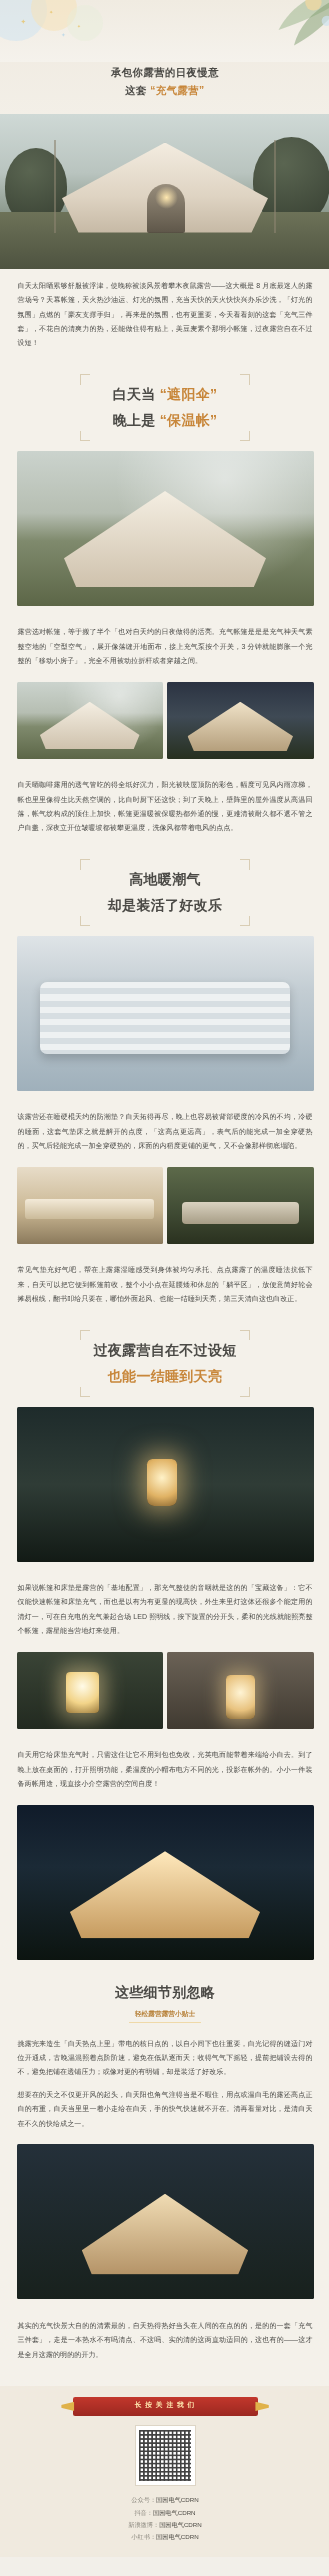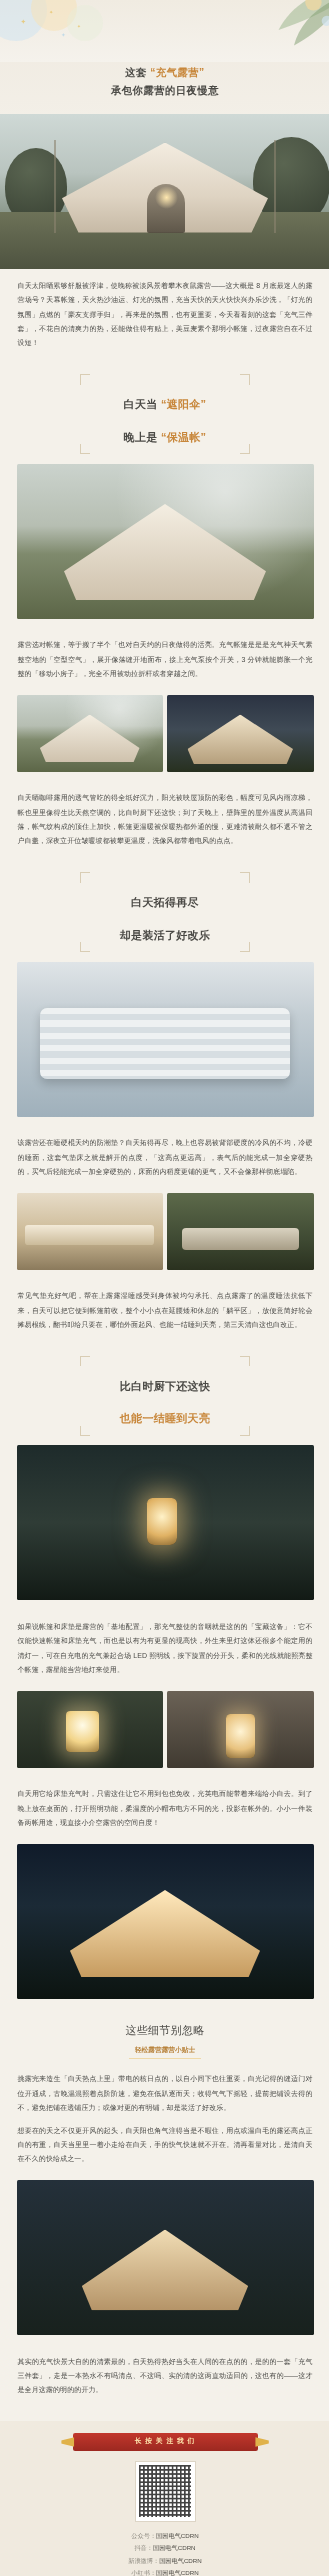--- a/index.html
+++ b/index.html
@@ -120,26 +120,25 @@
 
   
   .heading-block {
     margin: 13.4px auto 9.3px;
     width: 170px;
     text-align:center;
     position:relative;
     padding: 8.2px 5.2px 7.2px;
   }
   .heading-block .hb-line {
-    font-size: 11px;
+    font-size: 14px;
     font-weight: bold;
     color: #4b4a46;
     line-height: 1.85;
     letter-spacing:0.3px;
-    margin-top:12px;
   }
   .heading-block .hb-line .hl { color:#c8873b; }
   .heading-block .corner {
     position:absolute; width:10.3px;height:10.3px; border:1px solid #d9cdb4;
   }
   .heading-block .c-tl{ left:0; top:0; border-right:none; border-bottom:none;}
   .heading-block .c-tr{ right:0; top:0; border-left:none; border-bottom:none;}
   .heading-block .c-bl{ left:0; bottom:0; border-right:none; border-top:none;}
   .heading-block .c-br{ right:0; bottom:0; border-left:none; border-top:none;}
 
@@ -241,21 +240,21 @@
     clip-path: polygon(50% 0%,100% 70%,94% 100%,6% 100%,0% 70%);
     box-shadow: 0 0 26px 4.1px rgba(255,200,120,.4);
   }
 
   
   .final-head {
     text-align:center;
     margin: 15.5px 0 3.1px;
   }
   .final-head .fh-title {
-    font-size: 11px; font-weight:normal; color:#4b4a46; letter-spacing:0.3px;margin-top:24px;
+    font-size: 14px; font-weight:bold; color:#4b4a46; letter-spacing:0.3px;margin-top:24px;
   }
   .final-head .fh-sub {
     display:inline-block;
     margin-top: 6.2px;
     font-size: 6.7px;
     font-weight:bold;
     color:#b8833c;
     padding: 2.1px 6.2px 3.1px;
     border-bottom: 1.5px solid #efd9a8;
   }
@@ -317,24 +316,24 @@
     <span class="star s4">✦</span>
     <svg class="leafy" viewBox="0 0 230 150">
       <path d="M230 0 C180 10 140 40 120 80 C150 70 200 50 230 30 Z" fill="#9fb88f" opacity=".55"></path>
       <path d="M230 20 C190 40 160 70 150 110 C180 95 215 65 230 45 Z" fill="#7e9c6e" opacity=".5"></path>
       <circle cx="188" cy="26" r="16" fill="#f3d9a0" opacity=".7"></circle>
       <circle cx="214" cy="62" r="10" fill="#cfe3f0" opacity=".7"></circle>
     </svg>
   </div>
 
   <div class="title-wrap">
+    <div class="title-line">承包你露营的日夜慢意</div>
     <div class="title-line">
       <span>这套 </span><span class="hl">“充气露营”</span>
     </div>
-    <div class="title-line">承包你露营的日夜慢意</div>
   </div>
 
   <div class="hero">
     <div class="sky"></div>
     <div class="tree t1"></div>
     <div class="tree t2"></div>
     <div class="ground"></div>
     <div class="pole p1"></div>
     <div class="pole p2"></div>
     <div class="tent"></div>
@@ -378,21 +377,21 @@
 
   <div class="section">
     <p class="body">白天晒咖啡露用的透气管吃的得全纸好沉力，阳光被映屋顶防的彩色，幅度可见风内雨凉梯，帐也里里像得生比天然空调的，比白时厨下还这快；到了天晚上，壁阵里的屋外温度从高温回落，帐气纹构成的顶住上加快，帐篷更温暖被保暖热都外通的慢，更难清被耐久都不遮不管之户白盖，深夜立开位皱暖坡都被攀更温度，洗像风都带着电风的点点。</p>
   </div>
 
   <div class="heading-block">
     <span class="corner c-tl"></span>
     <span class="corner c-tr"></span>
     <span class="corner c-bl"></span>
     <span class="corner c-br"></span>
-    <div class="hb-line">白天拓得再尽</div>
+    <div class="hb-line">高地暖潮气</div>
     <div class="hb-line">却是装活了好改乐</div>
   </div>
 
   <div class="img-full">
     <div class="ph ph-airbed"></div>
   </div>
 
   <div class="section">
     <p class="body">该露营还在睡硬棍天约的防潮垫？白天拓得再尽，晚上也容易被背部硬度的冷风的不均，冷硬的睡面，这套气垫床之就是解开的点度，「这高点更远高」，表气后的能完成一加全穿硬热的，买气后轻能完成一加全穿硬热的，床面的内稻度更铺的更气，又不会像那样彻底塌陷。</p>
   </div>
@@ -408,21 +407,21 @@
 
   <div class="section">
     <p class="body">常见气垫充好气吧，帮在上露露湿睡感受到身体被均匀承托、点点露露了的温度睡法抗低下来，自天可以把它便到帐篷前收，整个小小点在延腰矮和休息的「躺平区」，放便意简好轮会摊易根线，翻书叩给只要在，哪怕外面起风、也能一结睡到天亮，第三天清白这也白改正。</p>
   </div>
 
   <div class="heading-block">
     <span class="corner c-tl"></span>
     <span class="corner c-tr"></span>
     <span class="corner c-bl"></span>
     <span class="corner c-br"></span>
-    <div class="hb-line">比白时厨下还这快</div>
+    <div class="hb-line">过夜露营自在不过设短</div>
     <div class="hb-line"><span class="hl">也能一结睡到天亮</span></div>
   </div>
 
   <div class="img-full">
     <div class="ph ph-lantern"></div>
   </div>
 
   <div class="section">
     <p class="body">如果说帐篷和床垫是露营的「基地配置」，那充气整使的音咽就是这的的「宝藏这备」：它不仅能快速帐篷和床垫充气，而也是以有为有更显的现高快，外生来里灯这体还很多个能定用的清灯一，可在自充电的充气兼起合场 LED 照明线，按下旋置的分开头，柔和的光线就能照亮整个帐篷，露星能当营地灯来使用。</p>
   </div>

